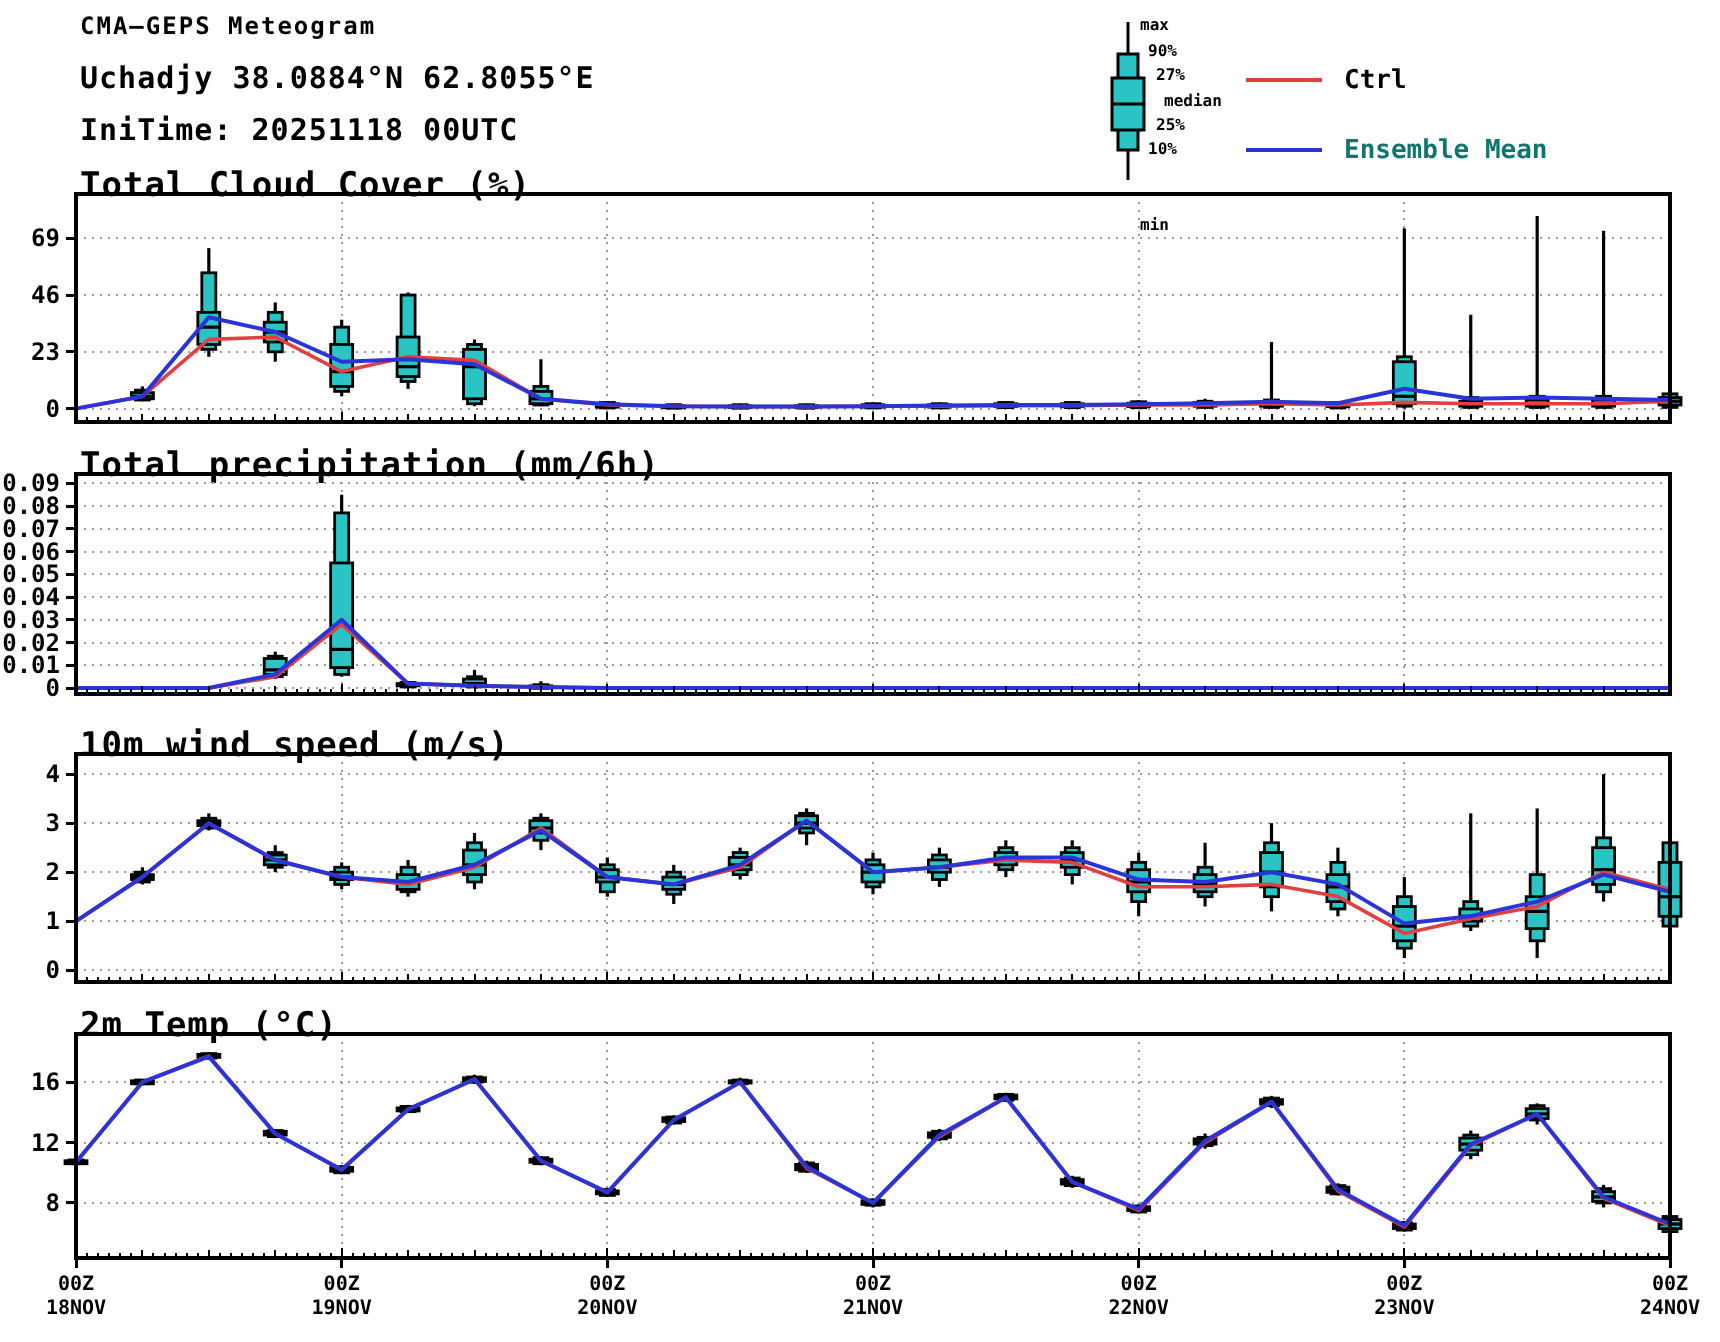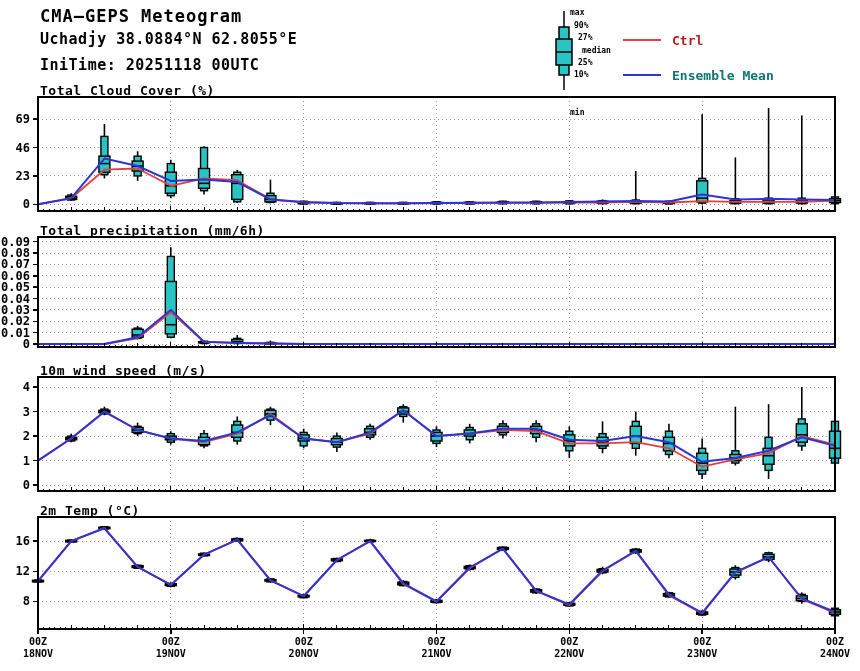--- a/index.html
+++ b/index.html
@@ -1,22 +1,22 @@
 <!DOCTYPE html>
 <html><head>
 <meta charset="utf-8">
 <style>
   html,body{margin:0;padding:0;background:#fff;}
   .page{position:relative;width:860px;height:671px;background:#ffffff;overflow:hidden;
         font-family:"DejaVu Sans Mono","Liberation Mono",monospace;font-weight:bold;color:#000;}
   .hdr{position:absolute;left:40px;white-space:nowrap;}
-  .hdr-title{top:6px;font-size:17px;letter-spacing:1px;}
+  .hdr-title{top:6px;font-size:12px;letter-spacing:1px;}
   .hdr-loc{top:30px;font-size:15px;letter-spacing:0.5px;}
   .hdr-ini{top:56px;font-size:15px;letter-spacing:0.5px;}
-  .panel-title{position:absolute;left:40px;font-size:13px;letter-spacing:0.5px;white-space:nowrap;}
+  .panel-title{position:absolute;left:40px;font-size:17px;letter-spacing:0.5px;white-space:nowrap;}
   #pt-cloud{top:83px;}
   #pt-precip{top:223px;}
   #pt-wind{top:363px;}
   #pt-temp{top:503px;}
   .legend{position:absolute;left:0;top:0;width:860px;height:90px;}
   .lg-lab{position:absolute;font-size:8px;line-height:9px;white-space:nowrap;}
   .lg-ctrl{position:absolute;left:672px;top:33px;font-size:13px;}
   .lg-ens{position:absolute;left:672px;top:68px;font-size:13px;}
   .lg-line{position:absolute;width:38px;height:0;border-top:2px solid #000;}
   .lg-line.ctrl{left:623px;top:39px;}
@@ -41,21 +41,21 @@
       <line x1="6" y1="46" x2="22" y2="46" stroke="#000" stroke-width="1.5"></line>
     </svg>
     <span class="lg-lab" style="left:570px;top:8px;">max</span>
     <span class="lg-lab" style="left:574px;top:21px;">90%</span>
     <span class="lg-lab" style="left:578px;top:33px;">27%</span>
     <span class="lg-lab" style="left:582px;top:46px;">median</span>
     <span class="lg-lab" style="left:578px;top:58px;text-align:center;">25%</span>
     <span class="lg-lab" style="left:574px;top:70px;">10%</span>
     <span class="lg-lab" style="left:570px;top:67px;margin-top:41px;">min</span>
     <div class="lg-line ctrl" id="lg-ctrl-line" style="border-top-color: rgb(224, 64, 64);"></div>
-    <div class="lg-ctrl" id="lg-ctrl-text" style="color: #b91c1c;">Ctrl</div>
+    <div class="lg-ctrl" id="lg-ctrl-text" style="color: #000000;">Ctrl</div>
     <div class="lg-line ens" id="lg-ens-line" style="border-top-color: rgb(43, 53, 213);"></div>
     <div class="lg-ens" id="lg-ens-text" style="color: #0f766e;">Ensemble Mean</div>
   </div>
 
   <div class="panel-title" id="pt-cloud">Total Cloud Cover (%)</div>
   <div class="panel-title" id="pt-precip">Total precipitation (mm/6h)</div>
   <div class="panel-title" id="pt-wind">10m wind speed (m/s)</div>
   <div class="panel-title" id="pt-temp">2m Temp (°C)</div>
 
   <svg id="chart" width="860" height="671">

